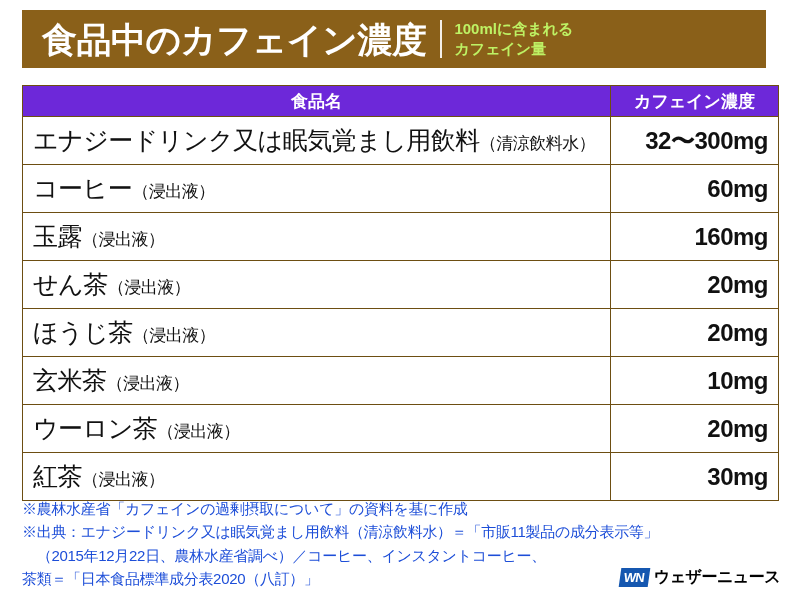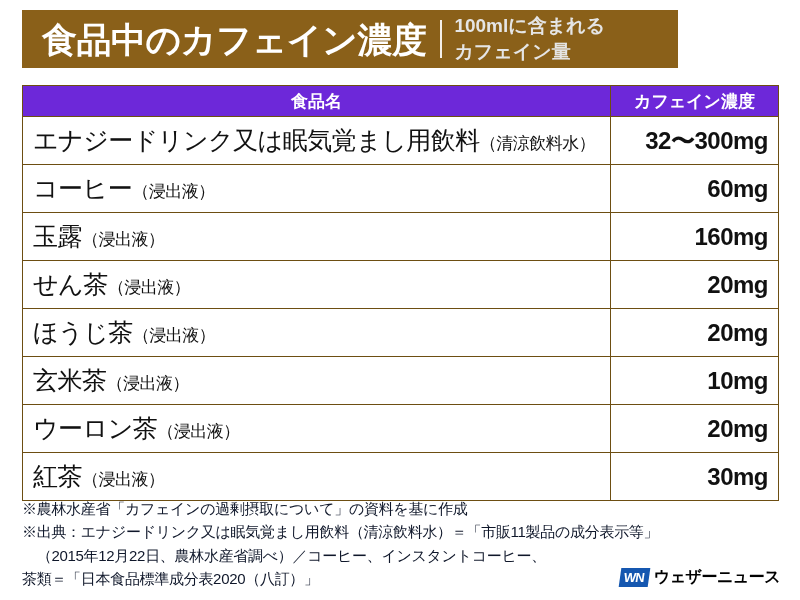--- a/index.html
+++ b/index.html
@@ -18,21 +18,21 @@
     width: 800px;
     height: 600px;
     box-sizing: border-box;
   }
 
   
   .header {
     position: absolute;
     left: 22px;
     top: 10px;
-    width: 656px;
+    width: 744px;
     height: 58px;
     background: #8a6019;
     display: flex;
     align-items: center;
     box-sizing: border-box;
   }
   .header-title {
     color: #ffffff;
     font-size: 35px;
     font-weight: bold;
@@ -42,22 +42,22 @@
     white-space: nowrap;
   }
   .header-divider {
     width: 2px;
     height: 38px;
     background: #ffffff;
     margin: 0 12px 0 14px;
     opacity: 0.9;
   }
   .header-sub {
-    color: #e5e5e5;
-    font-size: 19px;
+    color: #bef264;
+    font-size: 15px;
     font-weight: bold;
     line-height: 1.35;
     white-space: nowrap;
   }
 
   
   .table {
     position: absolute;
     left: 22px;
     top: 85px;
@@ -111,21 +111,21 @@
     padding-right: 12px;
   }
 
   
   .notes {
     position: absolute;
     left: 22px;
     top: 497px;
     width: 700px;
     font-size: 15px;
-    color: #0f172a;
+    color: #1d4ed8;
     line-height: 1.55;
     letter-spacing: -0.3px;
   }
   .notes div { white-space: nowrap; }
 
   
   .logo {
     position: absolute;
     right: 20px;
     bottom: 12px;

